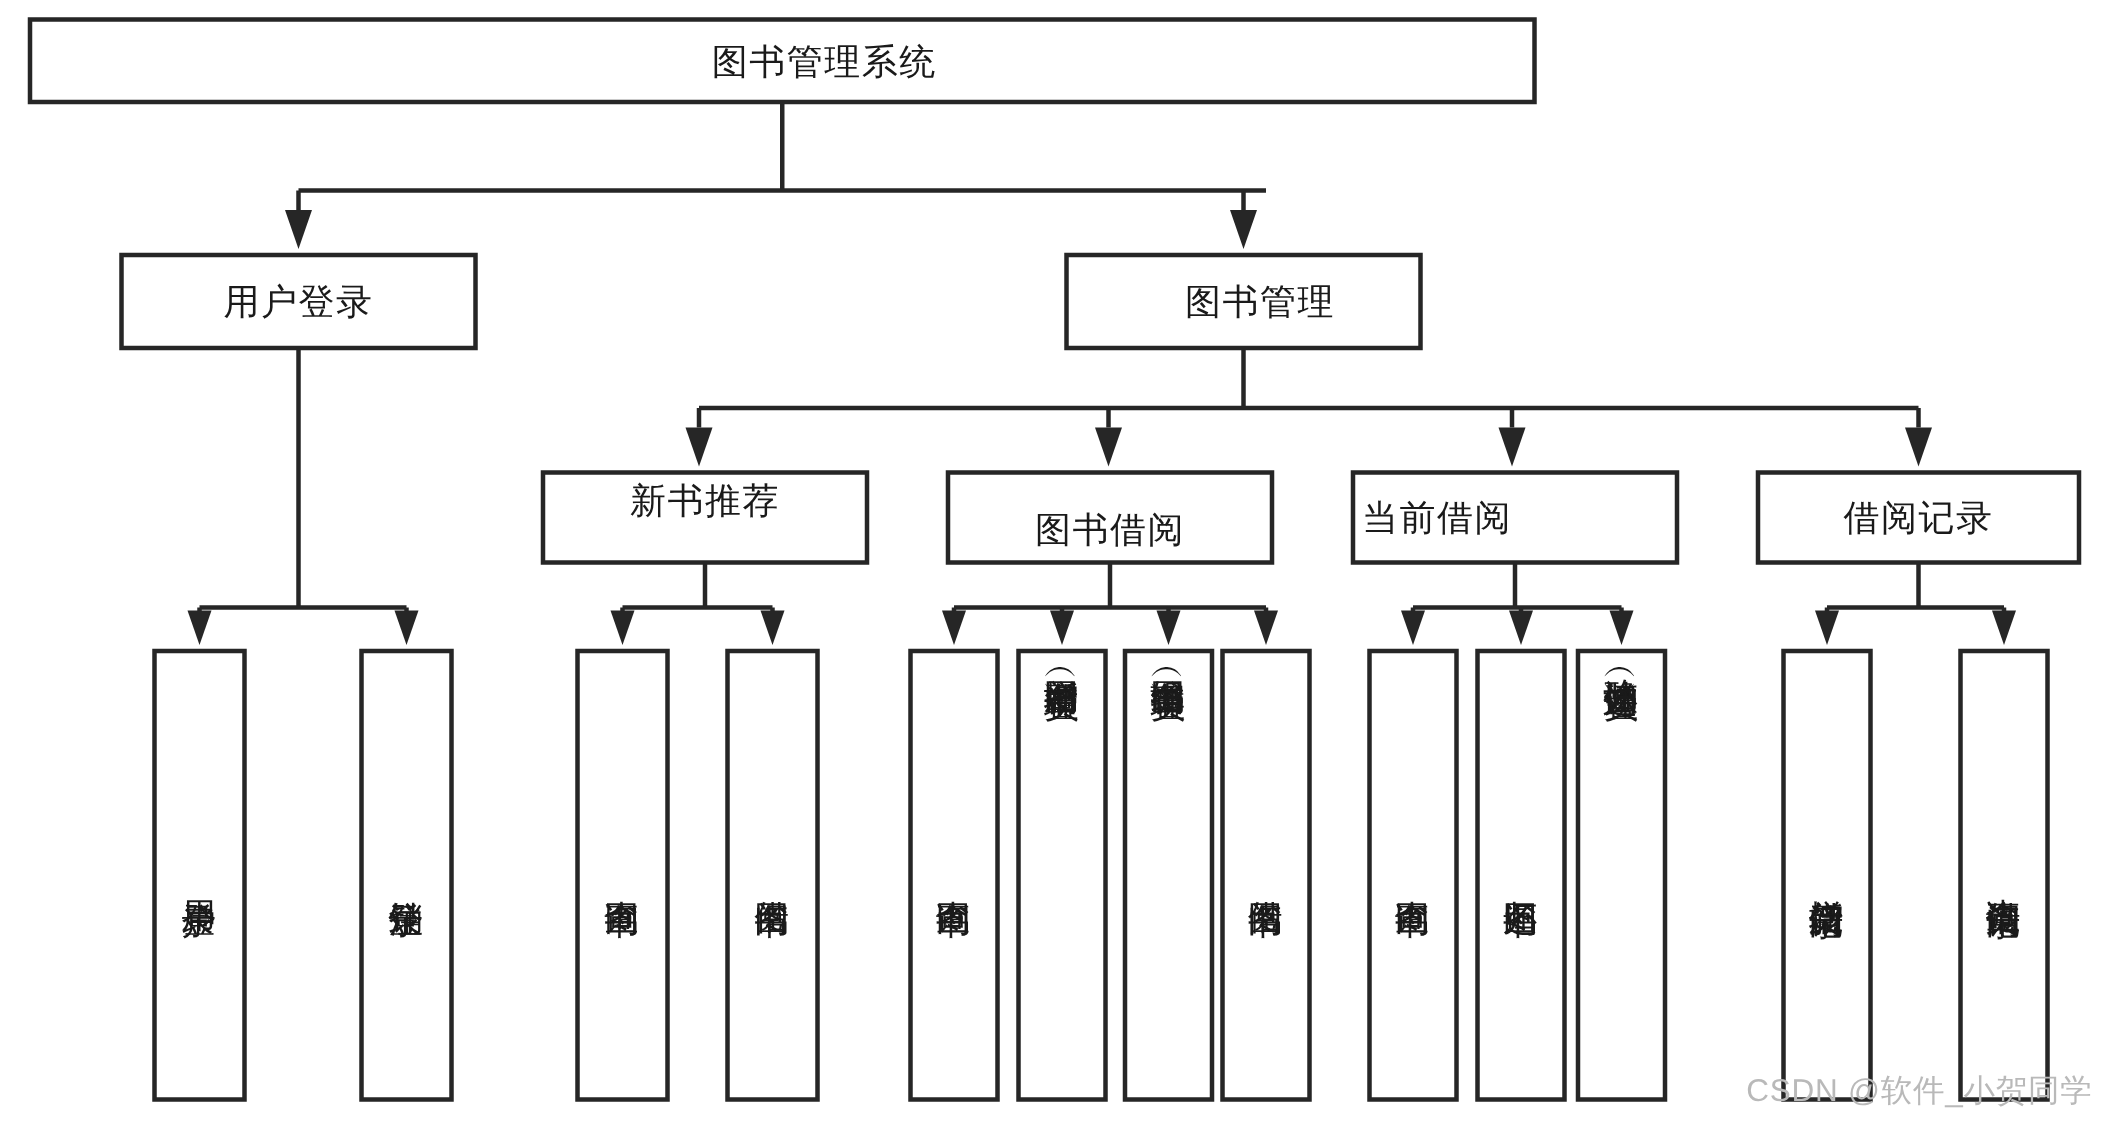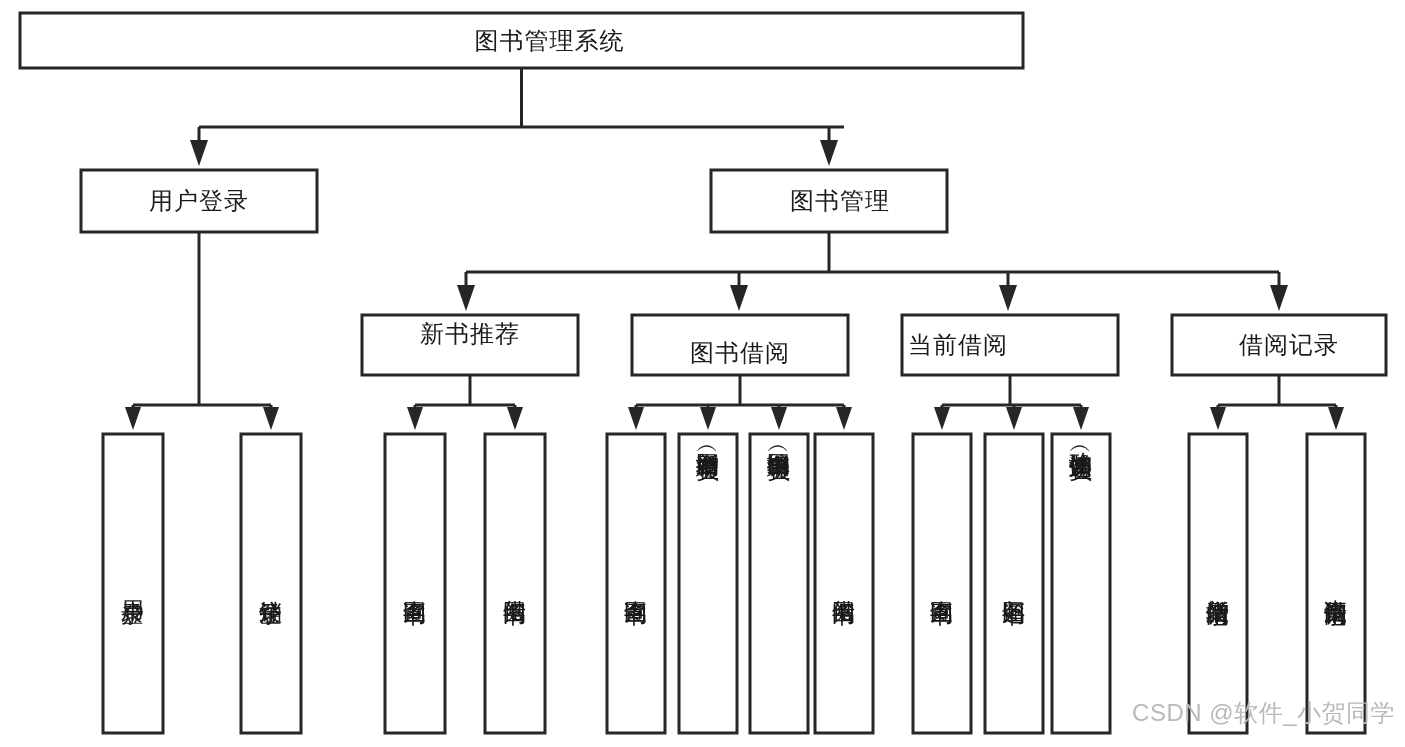--- a/index.html
+++ b/index.html
@@ -68,23 +68,23 @@
   .hlabel-text {
     font-family: "Liberation Sans", "DejaVu Sans", sans-serif;
     font-size: 24px;
     color: #1a1a1a;
     white-space: nowrap;
     letter-spacing: 1px;
   }
   #watermark {
     position: absolute;
     right: 10px;
-    bottom: 18px;
-    font-family: "Liberation Sans", "DejaVu Sans", sans-serif;
-    font-size: 24px;
+    bottom: 6px;
+    font-family: "Liberation Sans", "DejaVu Sans", sans-serif;
+    font-size: 21px;
     color: #b9b9b9;
     letter-spacing: 0.5px;
     white-space: nowrap;
     pointer-events: none;
   }
 </style>
 </head>
 <body>
 
 <div id="diagram-root">
@@ -206,21 +206,21 @@
   </div>
 
   <div class="hlabel-wrap" style="left:632px; top:315px; width:216px; height:76px;">
     <span class="hlabel-text">图书借阅</span>
   </div>
 
   <div class="hlabel-wrap" style="left:850px; top:315px; width:216px; height:60px;">
     <span class="hlabel-text">当前借阅</span>
   </div>
 
-  <div class="hlabel-wrap" style="left:1172px; top:315px; width:234px; height:60px;">
+  <div class="hlabel-wrap" style="left:1172px; top:315px; width:214px; height:60px;">
     <span class="hlabel-text">借阅记录</span>
   </div>
 
   <div class="vlabel-wrap" style="left:103px; top:434px; width:60px; height:299px;">
     <span class="vlabel-text">用户登录</span>
   </div>
 
   <div class="vlabel-wrap" style="left:241px; top:434px; width:60px; height:299px;">
     <span class="vlabel-text">注销登录</span>
   </div>

